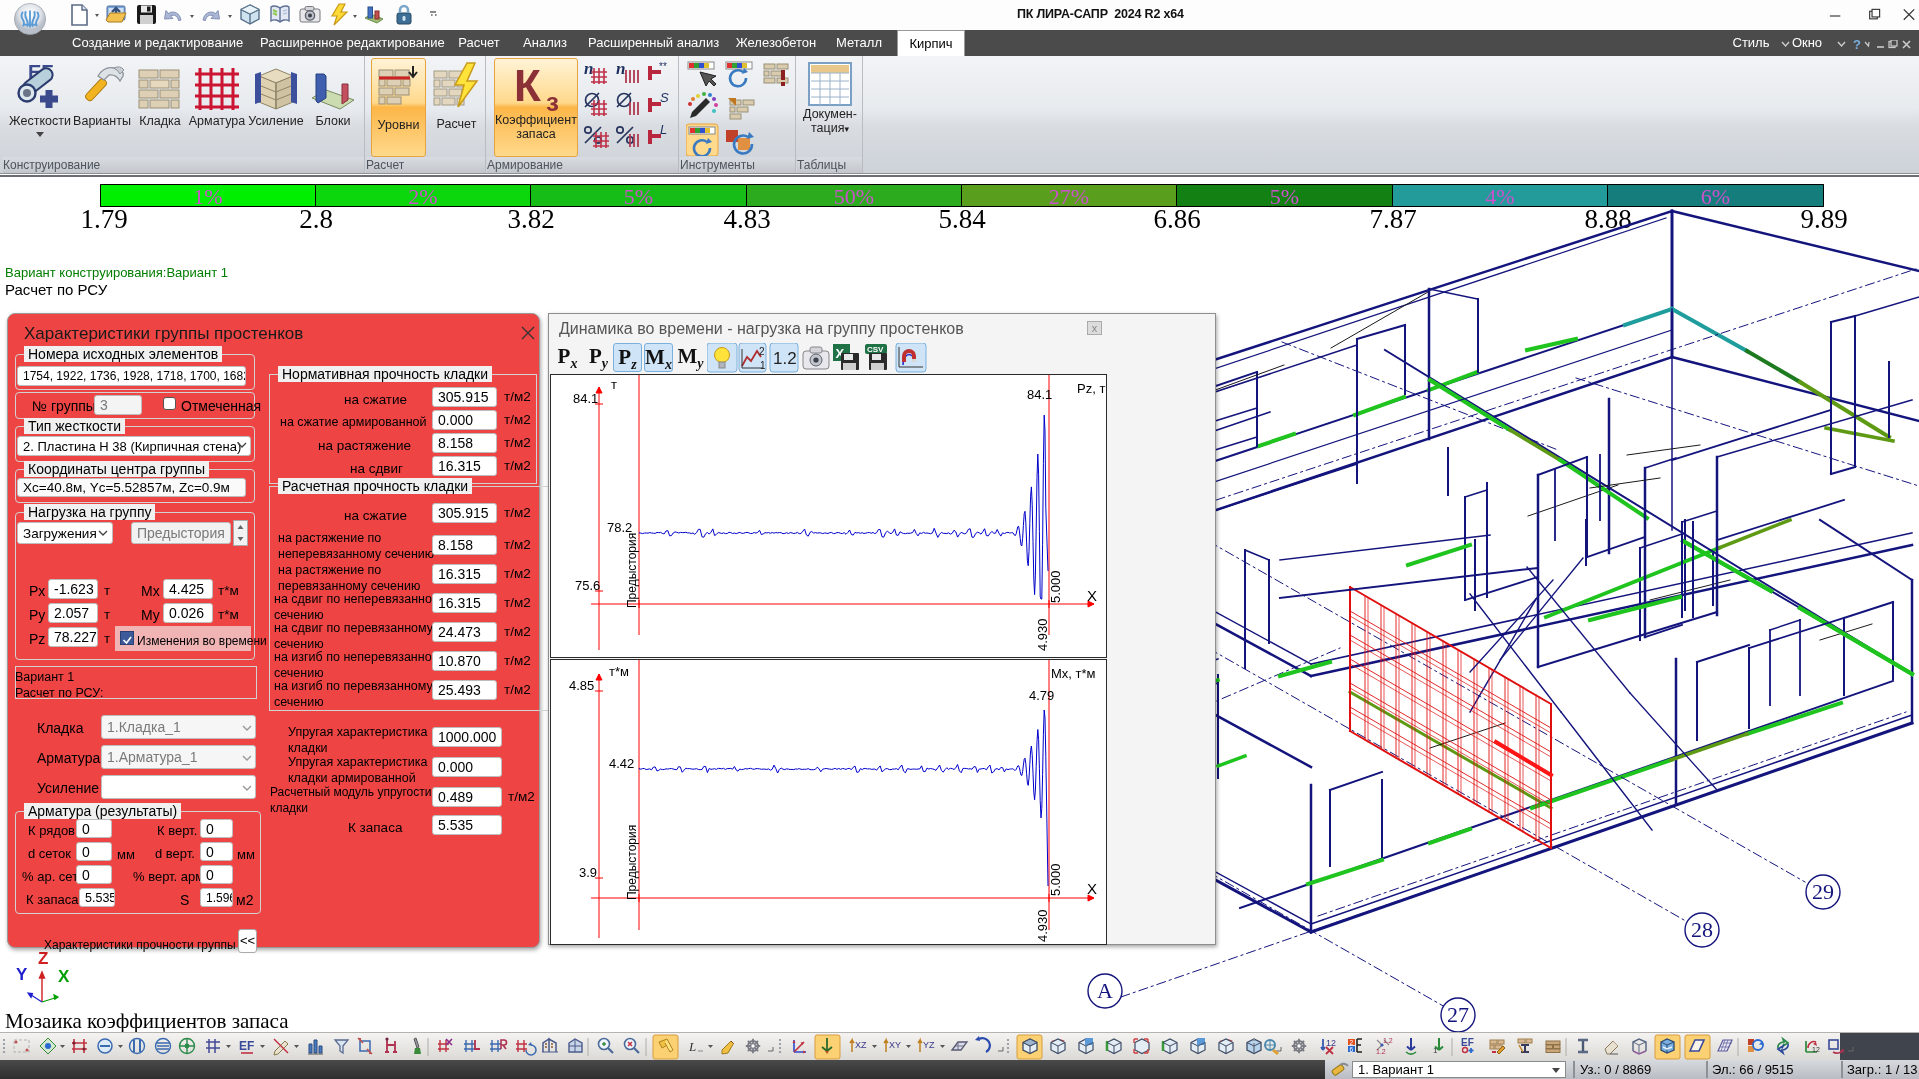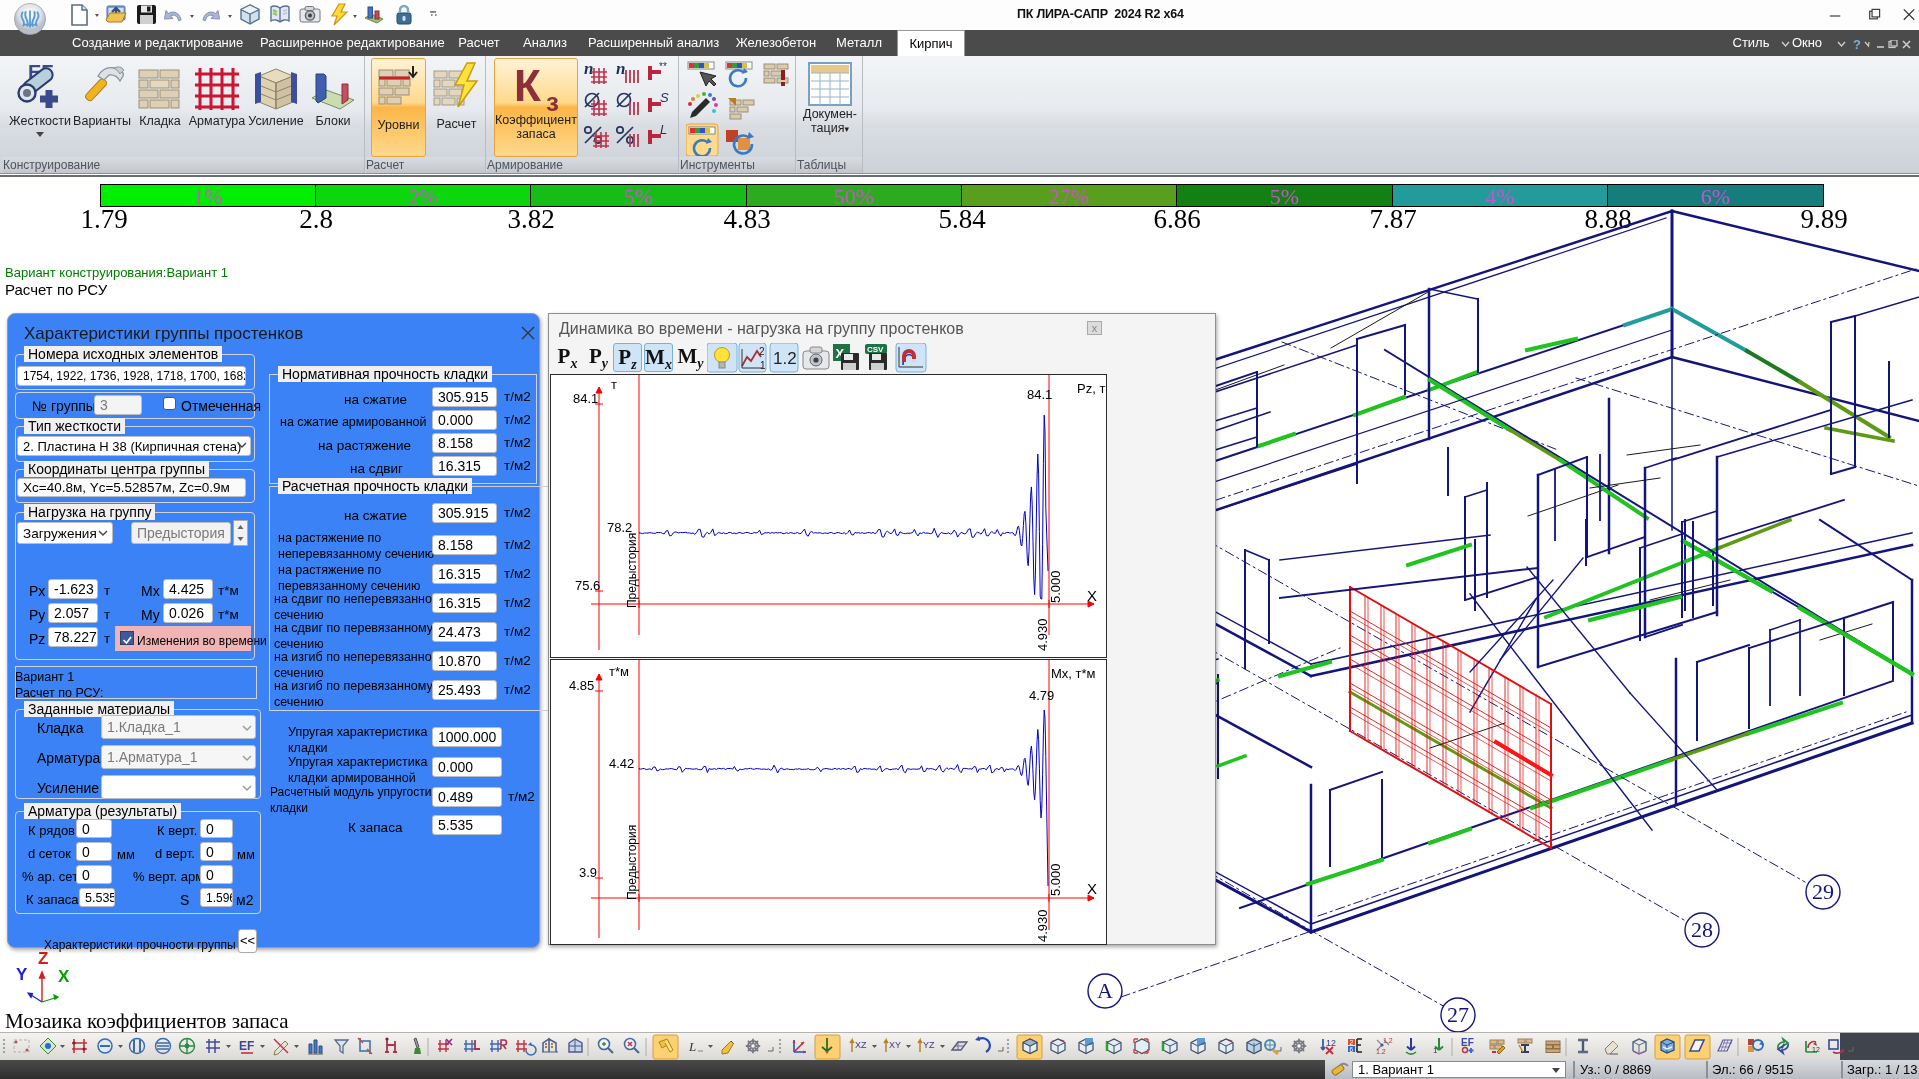--- a/index.html
+++ b/index.html
@@ -9,21 +9,21 @@
 .tab{position:absolute;top:0;height:26px;line-height:26px;color:#fff;font-size:13px;text-align:center;white-space:nowrap}
 .tabactive{background:#fff;color:#000;border:1px solid #999;border-bottom:none}
 #ribbon{position:absolute;left:0;top:56px;width:1919px;height:118px;background:linear-gradient(#f2f4f6 0%,#e7eaee 45%,#d9dde2 60%,#cdd2d8 100%);border-bottom:1px solid #8d9097}
 .rgroup{position:absolute;top:0;height:117px;border-right:1px solid #b9bdc3}
 .rlabel{position:absolute;left:0;bottom:0;width:100%;height:16px;background:linear-gradient(#d9dce0,#c3c7cd);color:#4e545c;font-size:12px;text-align:left;line-height:16px}
 .btn-big{position:absolute;display:flex;flex-direction:column;align-items:center;font-size:12.5px;color:#222}
 .btn-orange{background:linear-gradient(#fff3d6 0%,#ffd98c 45%,#fcb648 50%,#ffd98c 100%);border:1px solid #e8a33d;border-radius:3px}
 #canvas{position:absolute;left:0;top:175px;width:1919px;height:857px;background:#fff;border-top:2px solid #6a6d71}
 #botbar{position:absolute;left:0;top:1032px;width:1919px;height:28px;background:linear-gradient(#f4f3f1,#dcdad6);border-top:1px solid #b5b3af}
 #statusbar{position:absolute;left:0;top:1060px;width:1919px;height:19px;background:linear-gradient(#4a4a4a,#2e2e2e)}
-.win{position:absolute;background:#3b82f6;border:1px solid #888;box-shadow:1px 2px 4px rgba(0,0,0,.35)}
+.win{position:absolute;background:#ef4444;border:1px solid #888;box-shadow:1px 2px 4px rgba(0,0,0,.35)}
 .serif{font-family:"Liberation Serif",serif}
 .pct{font-family:"Liberation Serif",serif;font-size:22px;color:#cb52cb;line-height:23px}
 .gbox{position:absolute;border:1px solid #d2d2d2;border-radius:4px}
 .glab{position:absolute;top:-9px;left:8px;background:#f0f0f0;padding:0 4px;font-size:14px;color:#000;white-space:nowrap}
 .inp{position:absolute;background:#fff;border:1px solid #bdbdbd;border-radius:3px;font-size:14px;color:#000;padding-left:5px;display:flex;align-items:center;white-space:nowrap;overflow:hidden}
 .inpg{background:#f6f6f6;color:#7a7a7a}
 .lbl{position:absolute;font-size:14px;color:#000;white-space:nowrap}
 .lblc{position:absolute;font-size:12.5px;color:#000;text-align:left;line-height:16px;white-space:nowrap}
 .unit{position:absolute;font-size:13.5px;color:#000}
 .tbt{position:absolute;top:2px;width:31px;height:29px;font-family:"Liberation Serif",serif;font-weight:bold;font-size:21px;text-align:center;line-height:27px;color:#111}
@@ -742,23 +742,20 @@
     <div class="unit" style="left:96px;top:317px">т</div>
  <div class="abs" style="left:107px;top:312px;width:136px;height:25px;background:#f0b4b4"></div>
  <div class="abs" style="left:112px;top:317px;width:14px;height:14px;background:#3c5a99;border:1px solid #2a4070"><svg width="12" height="12">
         <path d="M2.5 6l3 3 4.5-6" fill="none" stroke="#fff" stroke-width="1.6"></path>
       </svg></div>
  <div class="lbl" style="left:129px;top:320px;font-size:12px">Изменения во времени</div>
 
  <div class="abs" style="left:7px;top:352px;width:242px;height:33px;border:1px solid #d2d2d2"></div>
  <div class="lblc" style="left:7px;top:355px;width:242px">Вариант 1<br>Расчет по РСУ:</div>
 
- <div class="gbox" style="left:7px;top:395px;width:246px;height:90px">
-      <div class="glab">Заданные материалы</div>
-    </div>
  <div class="lbl" style="left:29px;top:406px">Кладка</div>
  <div class="inp inpg" style="left:93px;top:401px;width:155px;height:24px">1.Кладка_1</div>
  <svg class="abs" style="left:234px;top:411px" width="10" height="7">
       <path d="M1 1l4 4 4-4" fill="none" stroke="#999" stroke-width="1.4"></path>
     </svg>
  <div class="lbl" style="left:29px;top:436px">Арматура</div>
  <div class="inp inpg" style="left:93px;top:431px;width:155px;height:24px">1.Арматура_1</div>
  <svg class="abs" style="left:234px;top:441px" width="10" height="7">
       <path d="M1 1l4 4 4-4" fill="none" stroke="#999" stroke-width="1.4"></path>
     </svg>

